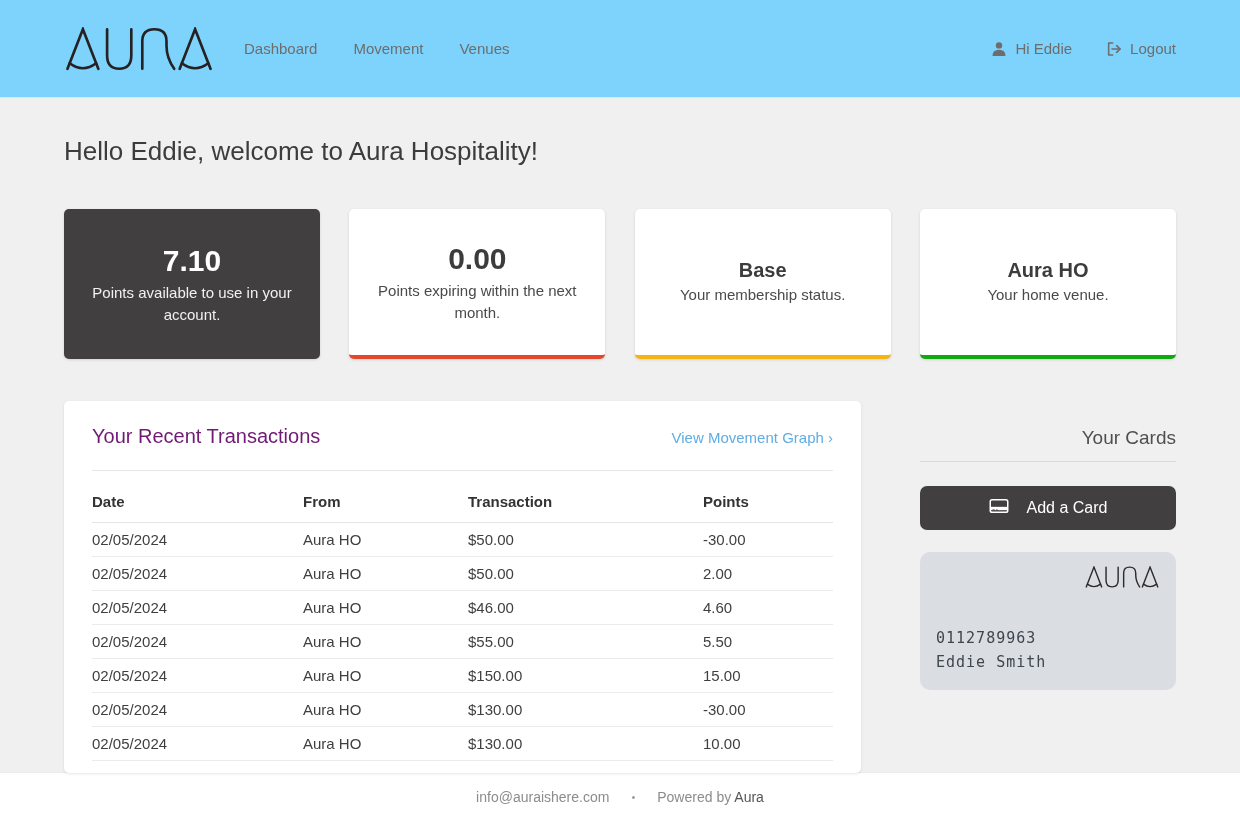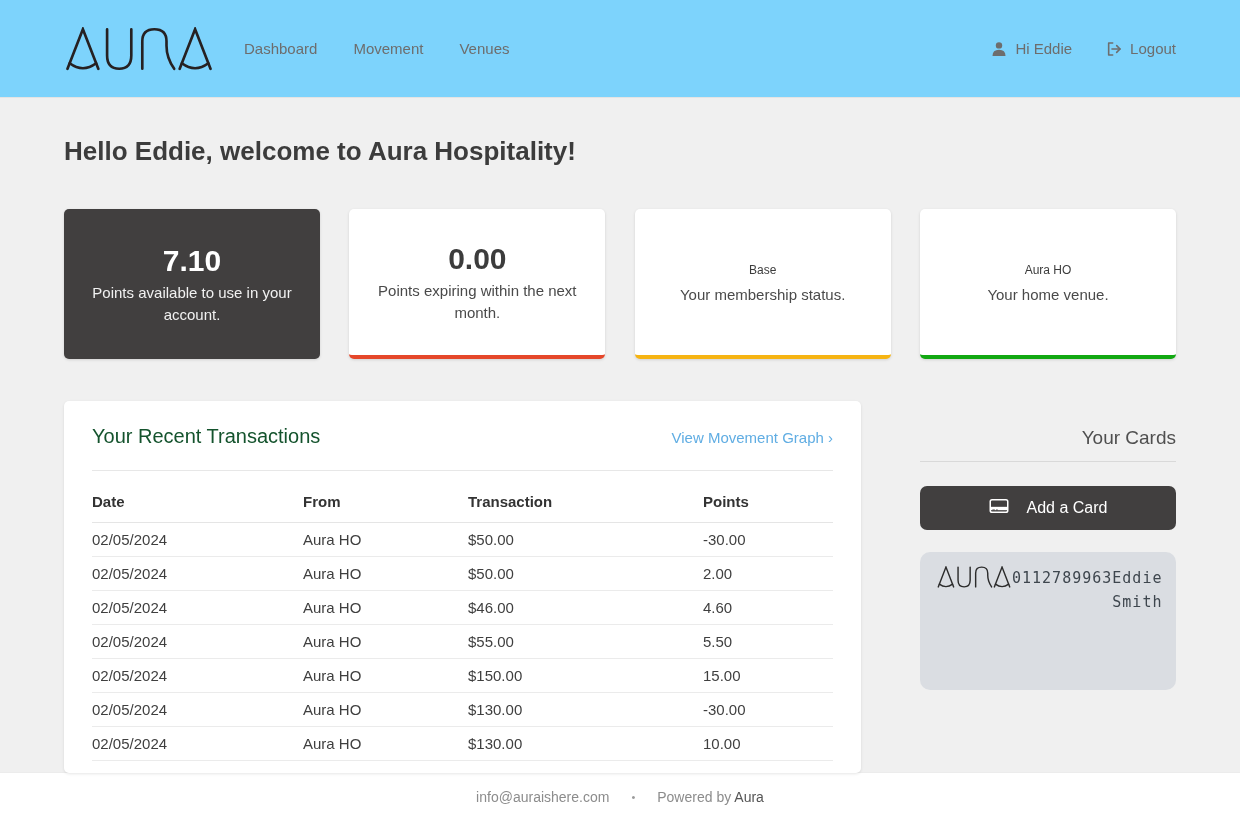--- a/index.html
+++ b/index.html
@@ -19,48 +19,48 @@
   .brand-logo { display:flex; align-items:center; margin-right:30px; cursor:pointer; }
   .brand-logo svg { display:block; }
   .nav-links { display:flex; align-items:center; gap:36px; flex:1; }
   .nav-link { font-size:15px; color:#6d6d6d; cursor:pointer; }
   .nav-right { display:flex; align-items:center; gap:34px; }
   .nav-right a { font-size:15px; color:#6d6d6d; display:flex; align-items:center; gap:8px; cursor:pointer; }
   .nav-right svg { display:block; }
 
   
   .main { height:674px; padding:0 64px; }
-  .page-greeting { font-size:26px; font-weight:700; color:#3c3c3c; padding-top:38px; }
+  .page-greeting { font-size:26px; font-weight:400; color:#3c3c3c; padding-top:38px; }
 
   .stat-cards { display:flex; justify-content:space-between; margin-top:42px; }
   .stat-card {
     width:256px; height:150px; border-radius:5px; background:#ffffff;
     box-shadow:0 1px 3px rgba(0,0,0,0.13);
     display:flex; flex-direction:column; justify-content:center; align-items:center;
     text-align:center; padding:0 22px;
   }
   .stat-card.dark { background:#413f3f; color:#f7f7f7; }
   .stat-card.accented { border-bottom:4px solid transparent; }
   .stat-value { font-size:30px; font-weight:700; line-height:36px; }
   .stat-card.dark .stat-value { color:#ffffff; }
-  .stat-title { font-size:12px; font-weight:400; color:#3c3c3c; line-height:22px; }
+  .stat-title { font-size:20px; font-weight:700; color:#3c3c3c; line-height:22px; }
   .stat-caption { font-size:15px; line-height:22px; color:#4a4a4a; margin-top:3px; }
   .stat-card.dark .stat-caption { color:#f1f1f1; }
 
   .columns { display:flex; margin-top:42px; gap:59px; }
 
   
   .panel {
     width:797px; height:372px; overflow:hidden;
     background:#ffffff; border-radius:5px;
     box-shadow:0 1px 3px rgba(0,0,0,0.10);
     padding:24px 28px 0 28px;
   }
   .panel-head { display:flex; align-items:baseline; justify-content:space-between; }
-  .panel-title { font-size:20px; font-weight:400; color:#14532d; }
+  .panel-title { font-size:20px; font-weight:400; color:#701a75; }
   .movement-link { font-size:15px; color:#60ade3; cursor:pointer; }
   .panel hr { border:none; border-top:1px solid #e7e7e7; margin-top:22px; }
 
   table.tx { width:100%; border-collapse:collapse; margin-top:6px; }
   table.tx th {
     text-align:left; font-size:15px; font-weight:700; color:#333333;
     padding:16px 0 12px 0; border-bottom:1px solid #e5e5e5;
   }
   table.tx td {
     font-size:15px; color:#3f3f3f; padding:8px 0;
@@ -73,21 +73,21 @@
   .cards-title { font-size:19px; font-weight:400; color:#4f4f4f; margin-top:26px;text-align:right; }
   .cards-col hr { border:none; border-top:1px solid #d9d9d9; margin-top:12px; }
   .add-card-button {
     margin-top:24px; width:256px; height:44px; border:none; border-radius:7px;
     background:#413f3f; color:#ffffff; font-size:16px; font-family:inherit;
     display:flex; align-items:center; justify-content:center; gap:18px; cursor:pointer;
   }
   .member-card {
     margin-top:22px; width:256px; height:138px; border-radius:10px;
     background:#dadde2; padding:14px 16px 16px 16px;
-    display:flex; 
+    display:flex; flex-direction:column;justify-content:flex-end;
   }
   .member-card .logo-row { display:flex; justify-content:flex-end; }
   .member-card .spacer { flex:1; }
   .card-number, .card-holder {
     font-family:"DejaVu Sans Mono", monospace;
     font-size:15px; color:#3e464e; line-height:24px; letter-spacing:1px;
   }
 
   
   .footer {

